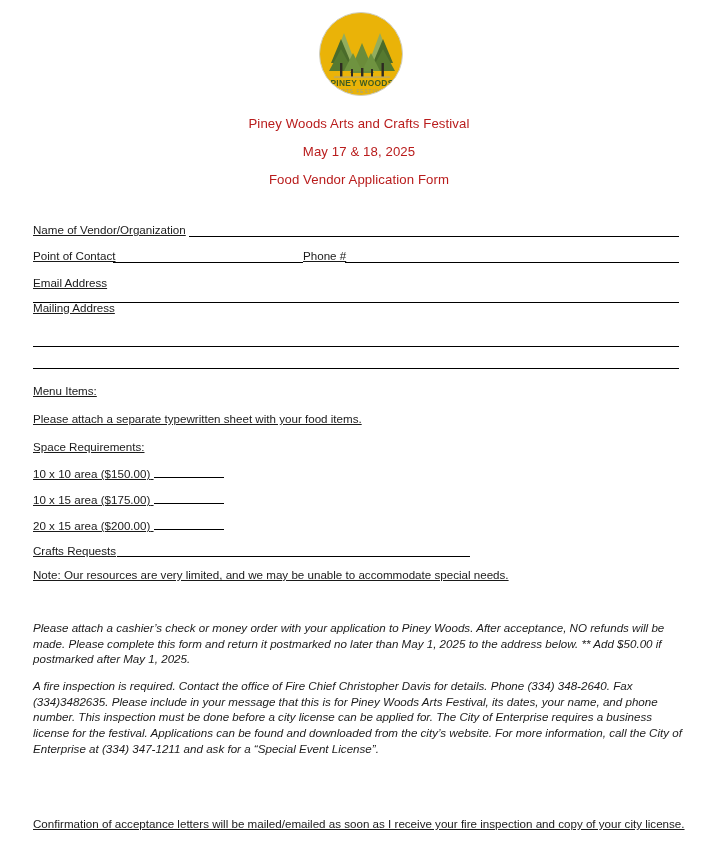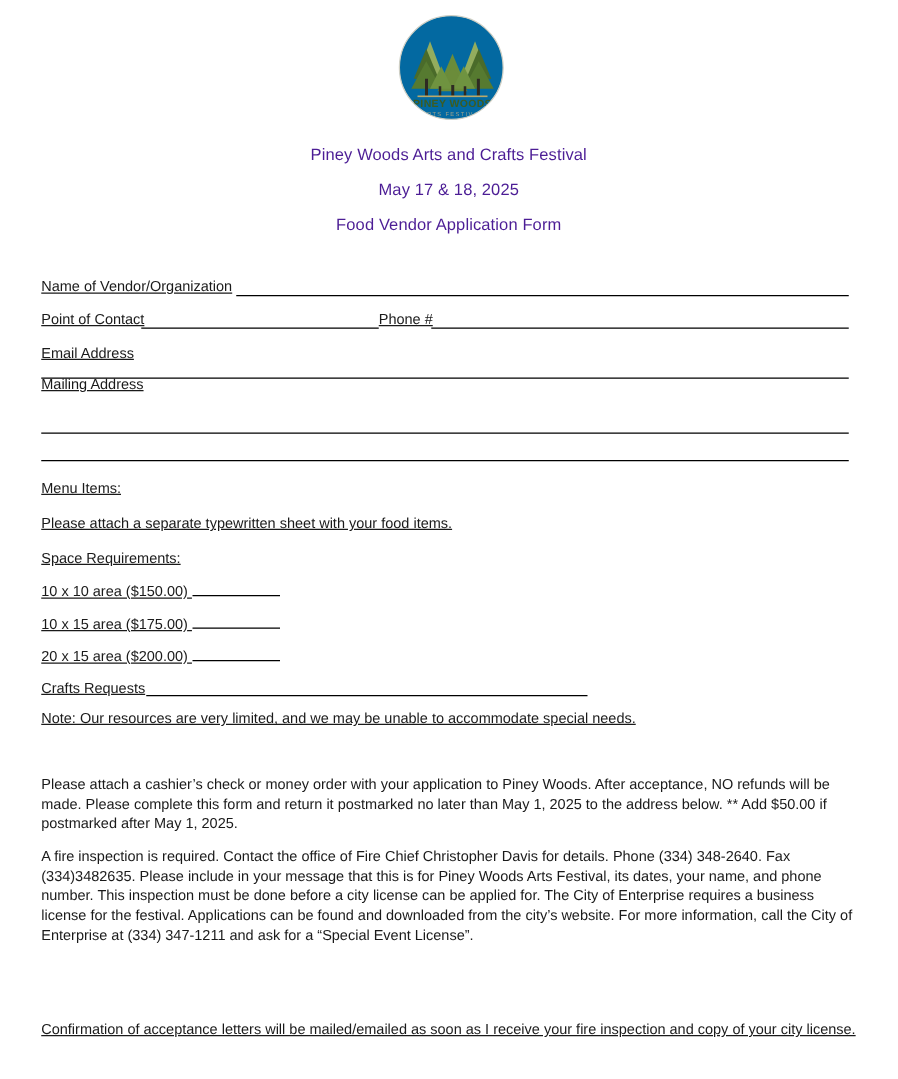--- a/index.html
+++ b/index.html
@@ -27,40 +27,40 @@
     left: 319px;
     top: 12px;
     width: 84px;
     height: 84px;
   }
   .logo-circle {
     position: absolute;
     inset: 0;
     border-radius: 50%;
     border: 1px solid #cfcfc4;
-    background: #0369a1;
+    background: #eab308;
     overflow: hidden;
   }
   .logo-svg {
     position: absolute;
     left: 0;
     top: 0;
     width: 84px;
     height: 84px;
   }
 
   
   .hdr {
     position: absolute;
     left: 0;
     width: 718px;
     text-align: center;
     font-size: 13.2px;
     line-height: 16px;
-    color: #4c1d95;
+    color: #b91c1c;
     letter-spacing: 0.1px;
   }
   .hdr1 { top: 116px; }
   .hdr2 { top: 144px; }
   .hdr3 { top: 172px; }
 
   
   .txt {
     position: absolute;
     font-size: 11.6px;
@@ -68,20 +68,21 @@
     color: #1a1a1a;
     white-space: nowrap;
     text-decoration: underline;
   }
   .para {
     position: absolute;
     font-size: 11.6px;
     line-height: 15.7px;
     color: #1a1a1a;
     text-align: left;
+    font-style: italic;
   }
 
   
   .rule {
     position: absolute;
     height: 0;
     border-top: 1.4px solid #000000;
   }
   .short-rule {
     display: inline-block;

